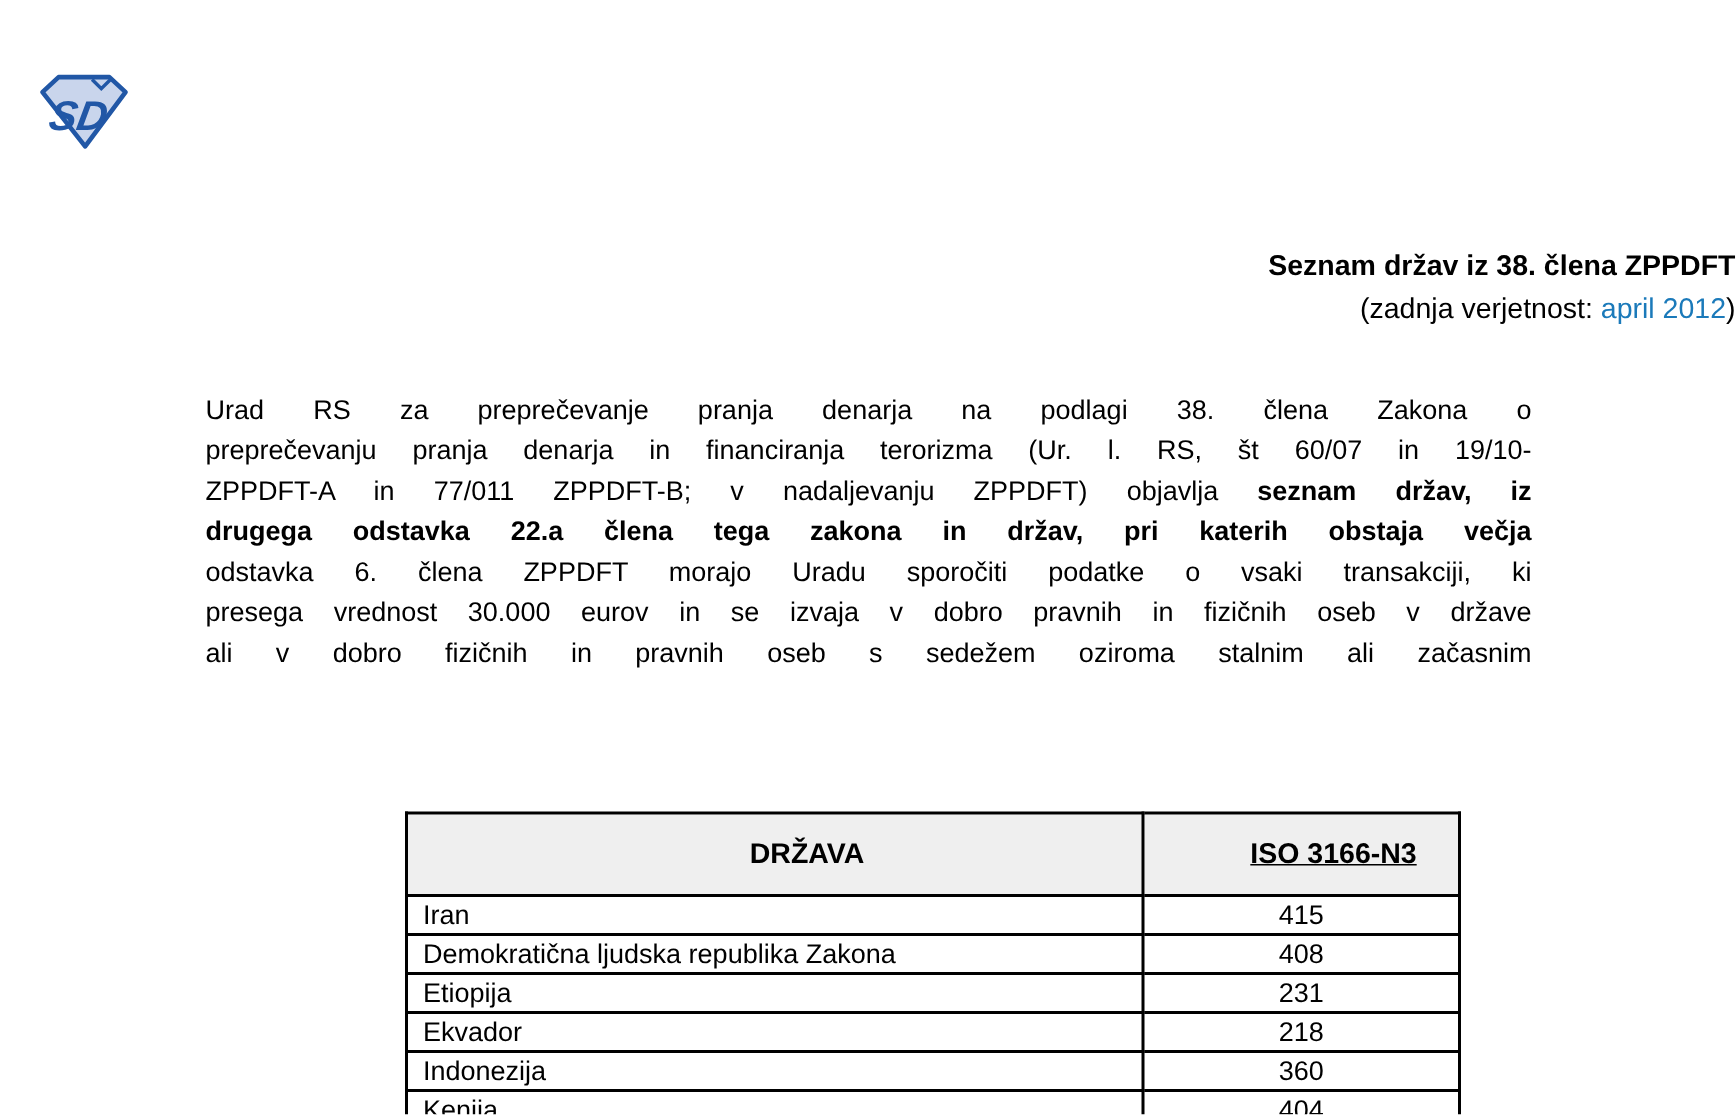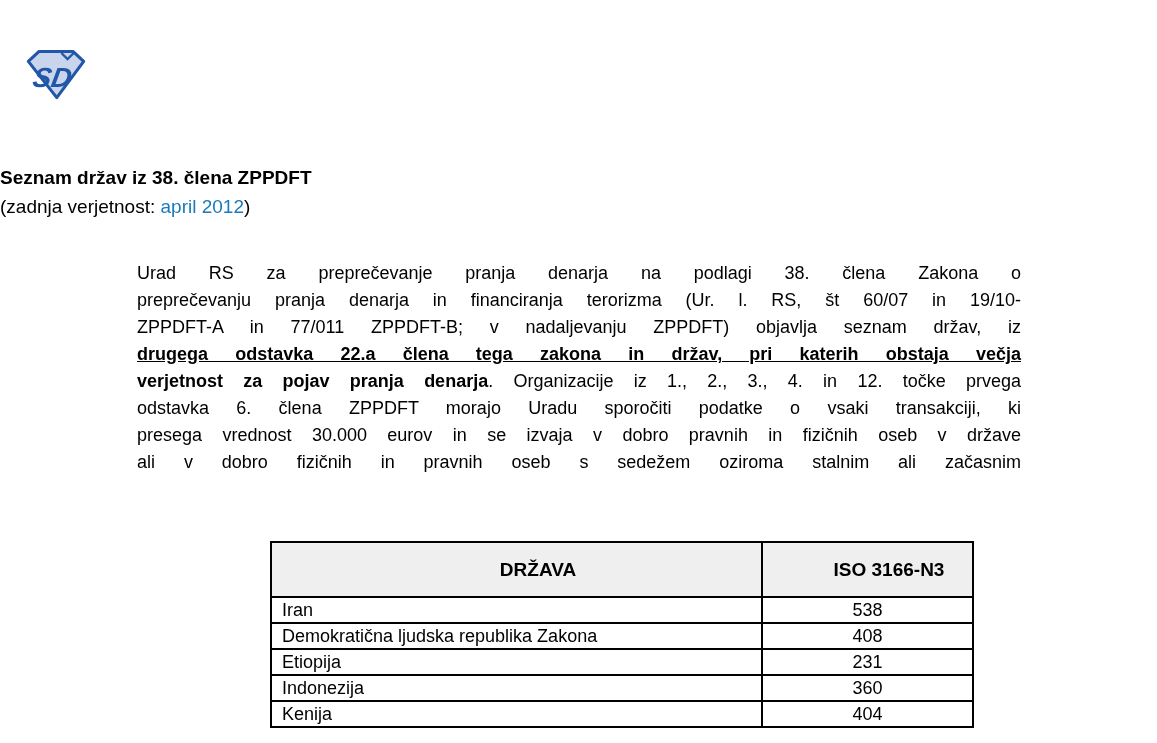--- a/index.html
+++ b/index.html
@@ -21,21 +21,21 @@
     left: 26px;
     top: 46px;
     width: 60px;
     height: 57px;
   }
   .title-block {
     position: absolute;
     left: 0;
     top: 163px;
     width: 1157px;
-    text-align: left;
+    text-align: right;
     font-size: 19px;
     line-height: 29px;
   }
   .title-line1 { font-weight: bold; }
   .title-line2 { font-weight: normal; }
   .date-highlight { color: #1b7aba; }
   .para {
     position: absolute;
     left: 137px;
     top: 260px;
@@ -66,21 +66,21 @@
   .ctable th {
     height: 51px;
     font-size: 19px;
     font-weight: bold;
     text-align: center;
     vertical-align: middle;
     background: #efefef;
     padding-left: 44px;
   }
   .ctable th.col-country { width: 444px; }
-  .ctable th.col-code { width: 164px; }
+  .ctable th.col-code { width: 164px; text-decoration: underline; }
   .ctable td {
     height: 24px;
     font-size: 18px;
     line-height: 24px;
     padding: 0;
     vertical-align: middle;
   }
   .ctable td.country-cell {
     text-align: left;
     padding-left: 10px;
@@ -103,47 +103,50 @@
   </svg>
 
   <div class="title-block">
     <div class="title-line1">Seznam držav iz 38. člena ZPPDFT</div>
     <div class="title-line2"><span>(zadnja verjetnost: </span><span class="date-highlight" style="color: rgb(27, 122, 186);">april 2012</span><span>)</span></div>
   </div>
 
   <div class="para" id="para">
       <div class="pline"><span>Urad RS za preprečevanje pranja denarja na podlagi 38. člena Zakona o</span></div>
       <div class="pline"><span>preprečevanju pranja denarja in financiranja terorizma (Ur. l. RS, št 60/07 in 19/10-</span></div>
-      <div class="pline"><span>ZPPDFT-A in 77/011 ZPPDFT-B; v nadaljevanju ZPPDFT) objavlja </span><span style="font-weight: normal;">seznam držav, iz</span></div>
-      <div class="pline"><span style="font-weight: bold; text-decoration: underline;">drugega odstavka 22.a člena tega zakona in držav, pri katerih obstaja večja</span></div>
-      <div class="pline"><span style="font-weight: bold;">verjetnost za pojav pranja denarja</span><span>. Organizacije iz 1., 2., 3., 4. in 12. točke prvega</span></div>
+      <div class="pline"><span>ZPPDFT-A in 77/011 ZPPDFT-B; v nadaljevanju ZPPDFT) objavlja </span><span style="font-weight: bold;">seznam držav, iz</span></div>
+      <div class="pline"><span style="font-weight: bold;">drugega odstavka 22.a člena tega zakona in držav, pri katerih obstaja večja</span></div>
       <div class="pline"><span>odstavka 6. člena ZPPDFT morajo Uradu sporočiti podatke o vsaki transakciji, ki</span></div>
       <div class="pline"><span>presega vrednost 30.000 eurov in se izvaja v dobro pravnih in fizičnih oseb v države</span></div>
       <div class="pline"><span>ali v dobro fizičnih in pravnih oseb s sedežem oziroma stalnim ali začasnim</span></div>
     </div>
 
   <table class="ctable">
     <thead>
       <tr>
         <th class="col-country" style="background: rgb(239, 239, 239);">DRŽAVA</th>
         <th class="col-code" style="background: rgb(239, 239, 239);">ISO 3166-N3</th>
       </tr>
     </thead>
     <tbody id="tbody">
         <tr>
           <td class="country-cell">Iran</td>
-          <td class="code-cell">538</td>
+          <td class="code-cell">415</td>
         </tr>
         <tr>
           <td class="country-cell">Demokratična ljudska republika Zakona</td>
           <td class="code-cell">408</td>
         </tr>
         <tr>
           <td class="country-cell">Etiopija</td>
           <td class="code-cell">231</td>
+        </tr>
+        <tr>
+          <td class="country-cell">Ekvador</td>
+          <td class="code-cell">218</td>
         </tr>
         <tr>
           <td class="country-cell">Indonezija</td>
           <td class="code-cell">360</td>
         </tr>
         <tr>
           <td class="country-cell">Kenija</td>
           <td class="code-cell">404</td>
         </tr>
       </tbody>

